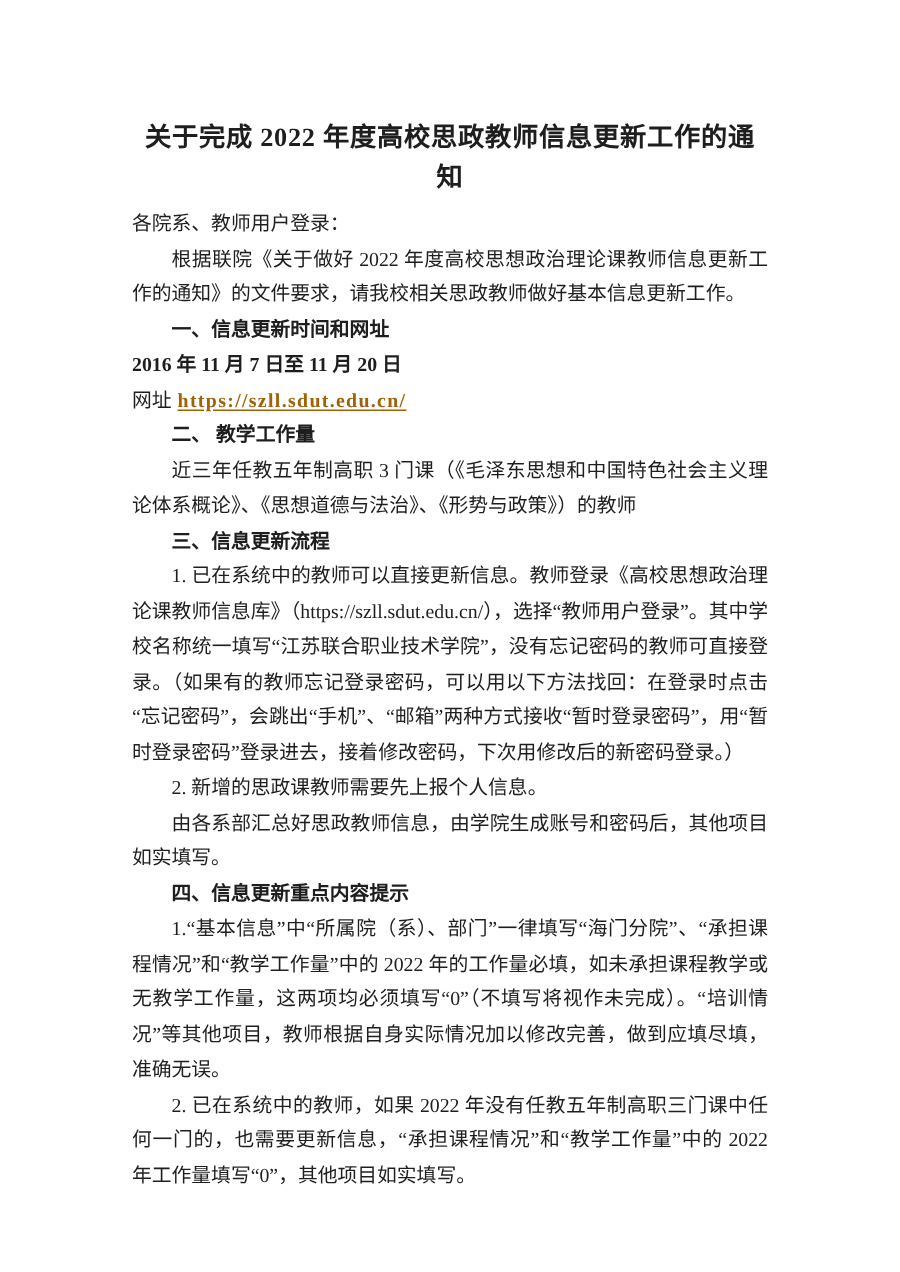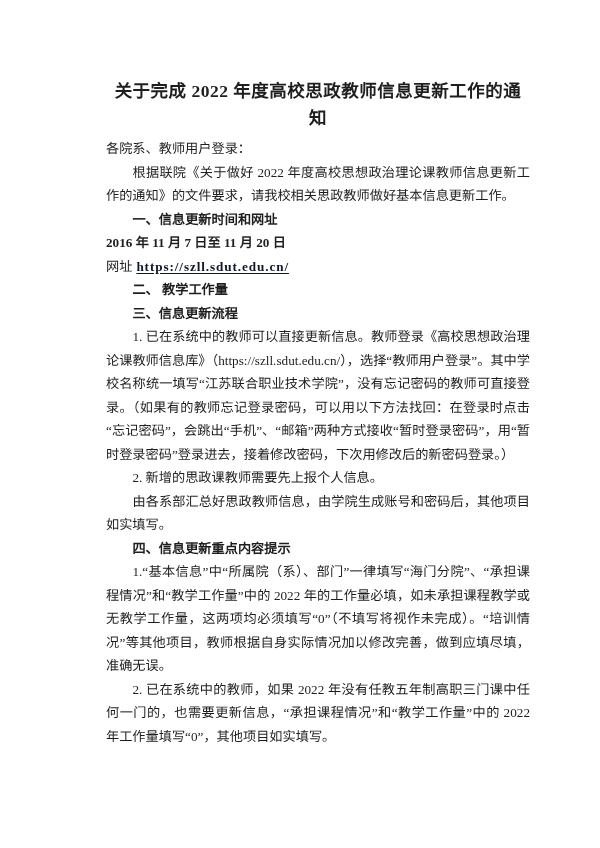--- a/index.html
+++ b/index.html
@@ -11,21 +11,21 @@
     position: relative;
     width: 600px;
     height: 848px;
     background: #ffffff;
     overflow: hidden;
     box-sizing: border-box;
   }
   .content {
     position: absolute;
     top: 78px;
-    left: 106px;
+    left: 88px;
     width: 424px;
     font-family: "Liberation Serif", "DejaVu Serif", serif;
     font-size: 13.2px;
     line-height: 23.5px;
     color: #1e1e1e;
     text-align: justify;
   }
   .doc-title {
     font-size: 17.5px;
     font-weight: bold;
@@ -42,21 +42,21 @@
     text-indent: 0;
   }
   .bold {
     font-weight: bold;
   }
   .url-line {
     margin: 0;
     text-indent: 0;
   }
   .url-link {
-    color: #0f172a;
+    color: #a16207;
     font-weight: bold;
     letter-spacing: 0.9px;
     text-decoration: underline;
     text-underline-offset: 2px;
     margin-left: 4px;
     cursor: pointer;
     word-break: break-all;
   }
 </style>
 </head>
@@ -72,20 +72,21 @@
     <p class="para">根据联院《关于做好 2022 年度高校思想政治理论课教师信息更新工作的通知》的文件要求，请我校相关思政教师做好基本信息更新工作。</p>
 
     <div>
       <p class="para bold">一、信息更新时间和网址</p>
       <p class="para no-indent bold">2016 年 11 月 7 日至 11 月 20 日</p>
       <p class="url-line"><span>网址</span><a class="url-link">https://szll.sdut.edu.cn/</a></p>
     </div>
 
     <div>
       <p class="para bold">二、 教学工作量</p>
+      <p class="para">近三年任教五年制高职 3 门课（《毛泽东思想和中国特色社会主义理论体系概论》、《思想道德与法治》、《形势与政策》）的教师</p>
     </div>
 
     <div>
       <p class="para bold">三、信息更新流程</p>
       <p class="para">1. 已在系统中的教师可以直接更新信息。教师登录《高校思想政治理论课教师信息库》（https://szll.sdut.edu.cn/），选择“教师用户登录”。其中学校名称统一填写“江苏联合职业技术学院”，没有忘记密码的教师可直接登录。（如果有的教师忘记登录密码，可以用以下方法找回：在登录时点击“忘记密码”，会跳出“手机”、“邮箱”两种方式接收“暂时登录密码”，用“暂时登录密码”登录进去，接着修改密码，下次用修改后的新密码登录。）</p>
       <p class="para">2. 新增的思政课教师需要先上报个人信息。</p>
       <p class="para">由各系部汇总好思政教师信息，由学院生成账号和密码后，其他项目如实填写。</p>
     </div>
 
     <div>

